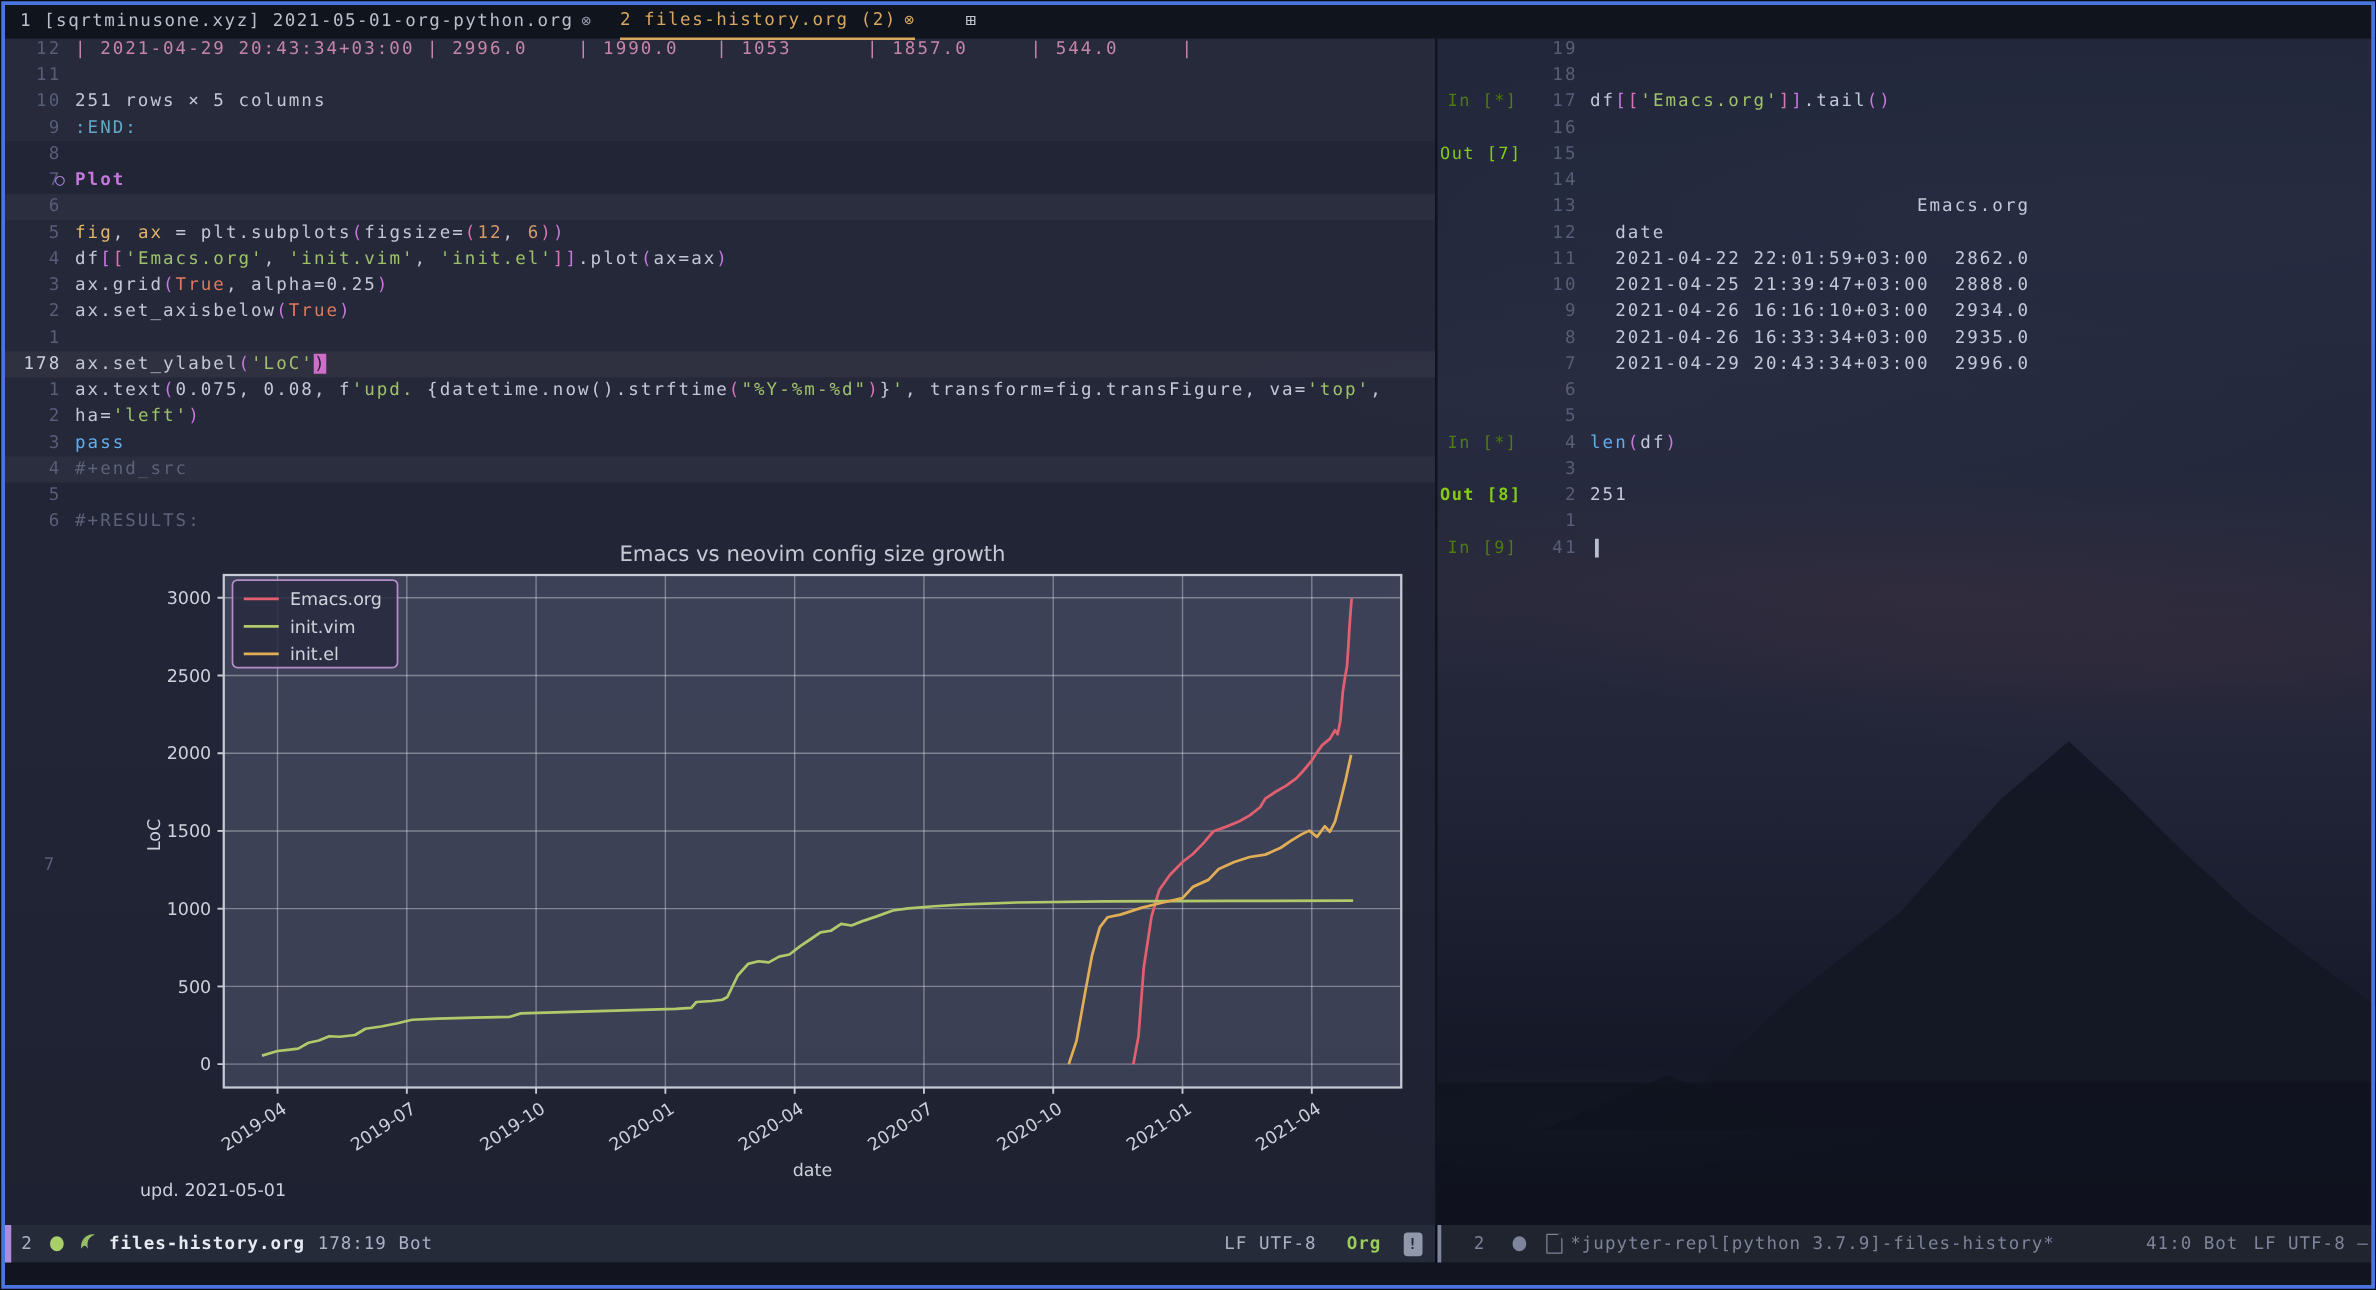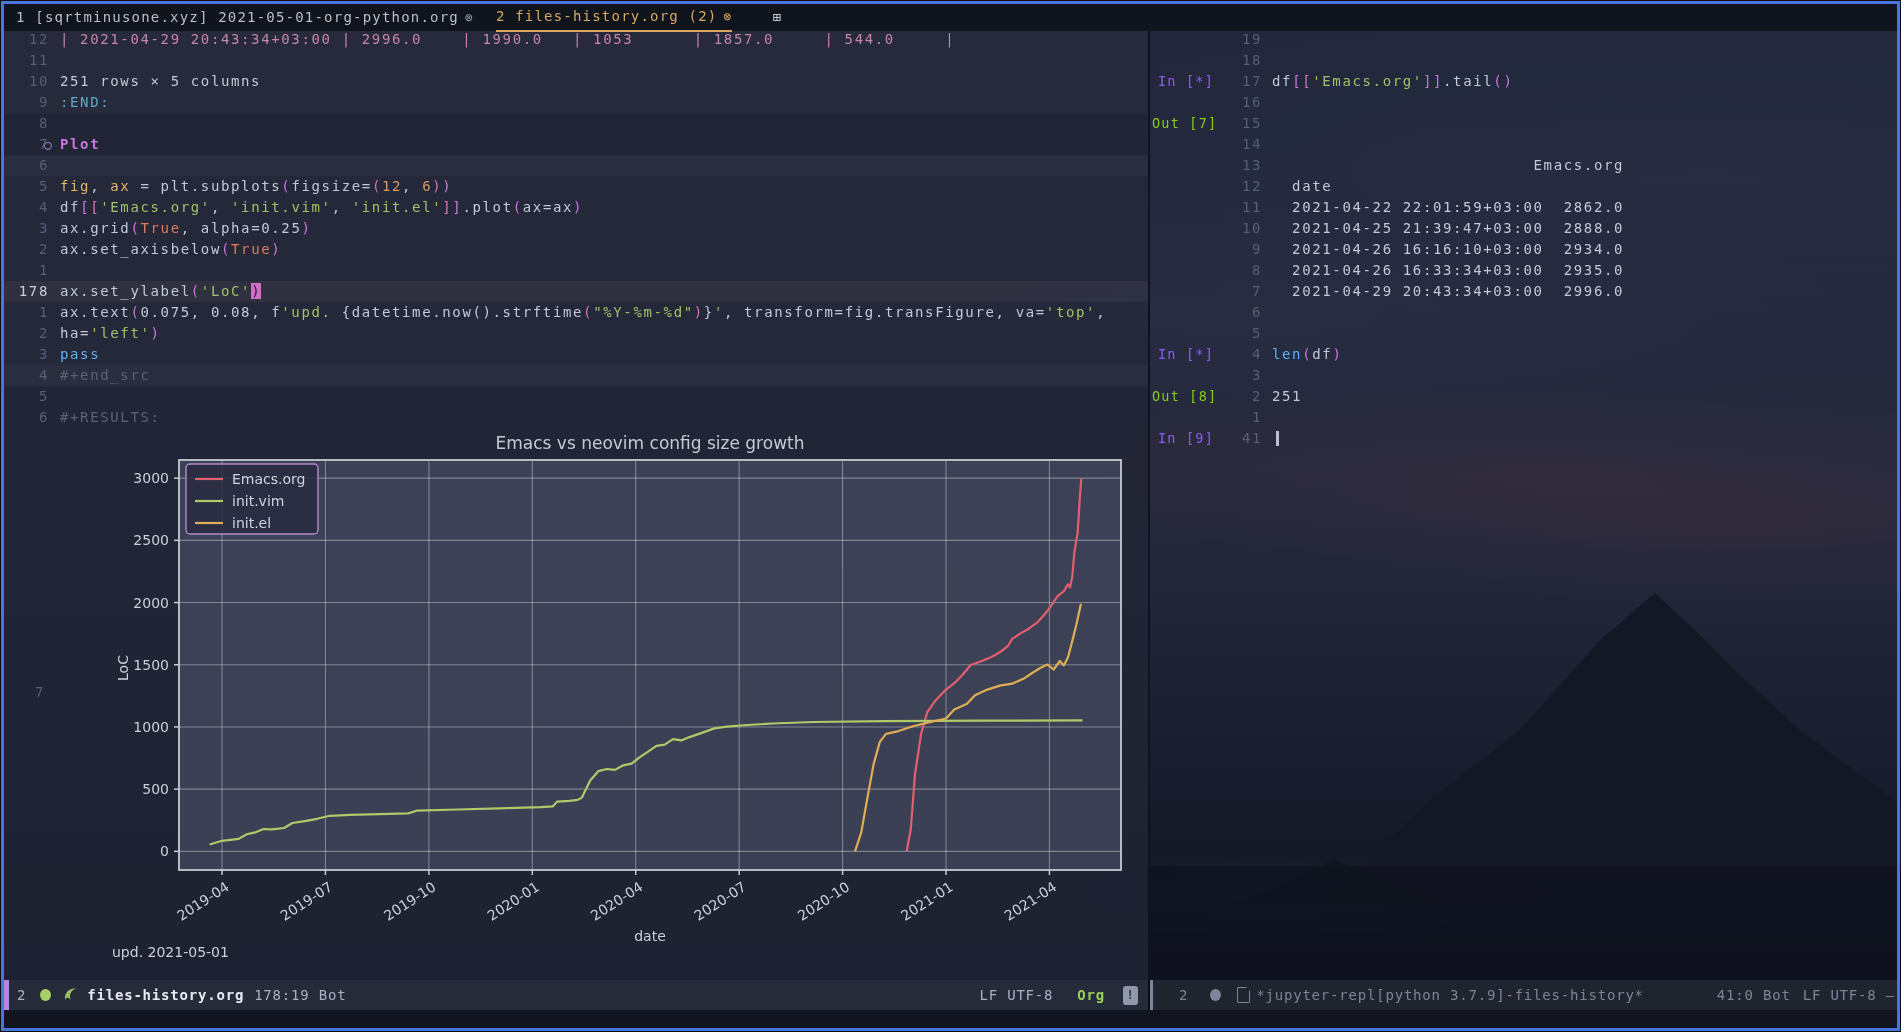--- a/index.html
+++ b/index.html
@@ -40,21 +40,21 @@
   .tk-d{color:#c3c8d6;} .tk-s{color:#9ec16a;} .tk-kw{color:#61afef;} .tk-num{color:#d19a66;}
   .tk-const{color:#dd7a5f;} .tk-var{color:#e2b568;} .tk-meta{color:#5b6279;}
   .tk-tbl{color:#c585a8;} .tk-drawer{color:#5fa8c8;} .tk-p1{color:#c678dd;} .tk-p2{color:#d974b8;}
   .tk-cursor{background:#cf6ec8;color:#1e2230;}
   .tk-h2{color:#c678dd;font-weight:bold;}
   .tk-bullet{color:#b18ae0;}
   .cur-line{background:rgba(255,255,255,0.06);height:21px;}
   .cur-num{color:#c8cede !important;}
   
   .prompt{position:absolute;text-align:right;font-size:13.5px;letter-spacing:1.2px;}
-  .prompt.in{color:#8b5cf6;} .prompt.out{color:#84cc16;}
+  .prompt.in{color:#4d7c0f;} .prompt.out{color:#84cc16;}
   .g-right{text-align:right;color:#565e78;}
   .bar-cursor{position:absolute;width:2.5px;height:15px;background:#b9bed0;top:3px;}
   
   .modeline{position:absolute;top:980px;height:30px;z-index:12;display:flex;align-items:center;
     font-size:14px;letter-spacing:0.8px;}
   #modeline-left{left:4px;width:1144px;background:#262b39;color:#aab1c4;}
   #ml-accent{width:5px;height:30px;background:#b18ae0;}
   #modeline-right{left:1150px;width:747px;background:#20242f;color:#7d8499;}
   #mr-accent{width:3px;height:30px;background:#7d84a0;}
   .ml-dot{width:11px;height:12px;border-radius:50%;}
@@ -207,21 +207,21 @@
       <div class="row" style="left:1150px;top:176px;width:747px;"><span class="gutter g-right" style="position:absolute;left:66px;width:46px;">12</span><span style="position:absolute;left:122px;"><span class="tk-d">  date</span></span></div>
       <div class="row" style="left:1150px;top:197px;width:747px;"><span class="gutter g-right" style="position:absolute;left:66px;width:46px;">11</span><span style="position:absolute;left:122px;"><span class="tk-d">  2021-04-22 22:01:59+03:00  2862.0</span></span></div>
       <div class="row" style="left:1150px;top:218px;width:747px;"><span class="gutter g-right" style="position:absolute;left:66px;width:46px;">10</span><span style="position:absolute;left:122px;"><span class="tk-d">  2021-04-25 21:39:47+03:00  2888.0</span></span></div>
       <div class="row" style="left:1150px;top:239px;width:747px;"><span class="gutter g-right" style="position:absolute;left:66px;width:46px;">9</span><span style="position:absolute;left:122px;"><span class="tk-d">  2021-04-26 16:16:10+03:00  2934.0</span></span></div>
       <div class="row" style="left:1150px;top:260px;width:747px;"><span class="gutter g-right" style="position:absolute;left:66px;width:46px;">8</span><span style="position:absolute;left:122px;"><span class="tk-d">  2021-04-26 16:33:34+03:00  2935.0</span></span></div>
       <div class="row" style="left:1150px;top:281px;width:747px;"><span class="gutter g-right" style="position:absolute;left:66px;width:46px;">7</span><span style="position:absolute;left:122px;"><span class="tk-d">  2021-04-29 20:43:34+03:00  2996.0</span></span></div>
       <div class="row" style="left:1150px;top:302px;width:747px;"><span class="gutter g-right" style="position:absolute;left:66px;width:46px;">6</span><span style="position:absolute;left:122px;"></span></div>
       <div class="row" style="left:1150px;top:323px;width:747px;"><span class="gutter g-right" style="position:absolute;left:66px;width:46px;">5</span><span style="position:absolute;left:122px;"></span></div>
       <div class="row" style="left:1150px;top:344px;width:747px;"><span class="prompt in" style="left:2px;width:62px;">In [*]</span><span class="gutter g-right" style="position:absolute;left:66px;width:46px;">4</span><span style="position:absolute;left:122px;"><span class="tk-kw">len</span><span class="tk-p1">(</span><span class="tk-d">df</span><span class="tk-p1">)</span></span></div>
       <div class="row" style="left:1150px;top:365px;width:747px;"><span class="gutter g-right" style="position:absolute;left:66px;width:46px;">3</span><span style="position:absolute;left:122px;"></span></div>
-      <div class="row" style="left:1150px;top:386px;width:747px;"><span class="prompt out" style="left:2px;width:62px;">Out [8]</span><span class="gutter g-right" style="position:absolute;left:66px;width:46px;">2</span><span style="position:absolute;left:122px;"><span class="tk-d">251</span></span></div>
+      <div class="row" style="left:1150px;top:386px;width:747px;"><span class="prompt out" style="left:2px;width:62px;font-weight:bold;">Out [8]</span><span class="gutter g-right" style="position:absolute;left:66px;width:46px;">2</span><span style="position:absolute;left:122px;"><span class="tk-d">251</span></span></div>
       <div class="row" style="left:1150px;top:407px;width:747px;"><span class="gutter g-right" style="position:absolute;left:66px;width:46px;">1</span><span style="position:absolute;left:122px;"></span></div>
       <div class="row" style="left:1150px;top:428px;width:747px;"><span class="prompt in" style="left:2px;width:62px;">In [9]</span><span class="gutter g-right" style="position:absolute;left:66px;width:46px;">41</span><span style="position:absolute;left:122px;"></span><span class="bar-cursor" style="left:126px;"></span></div>
     </div>
 
   <div id="modeline-left" class="modeline">
       <div id="ml-accent"></div>
       <span style="margin-left:8px">2</span>
       <span class="ml-dot" style="margin-left:14px;background:#a8cf6a"></span>
       <span style="margin-left:12px;"><svg width="15" height="16" viewBox="0 0 15 16">
           <path d="M2,14 C1,7 6,1.5 13,2.5 C8,4.5 6,8 7.5,14 C5.5,11 4,10.5 2,14 Z" fill="#98be65"></path>

